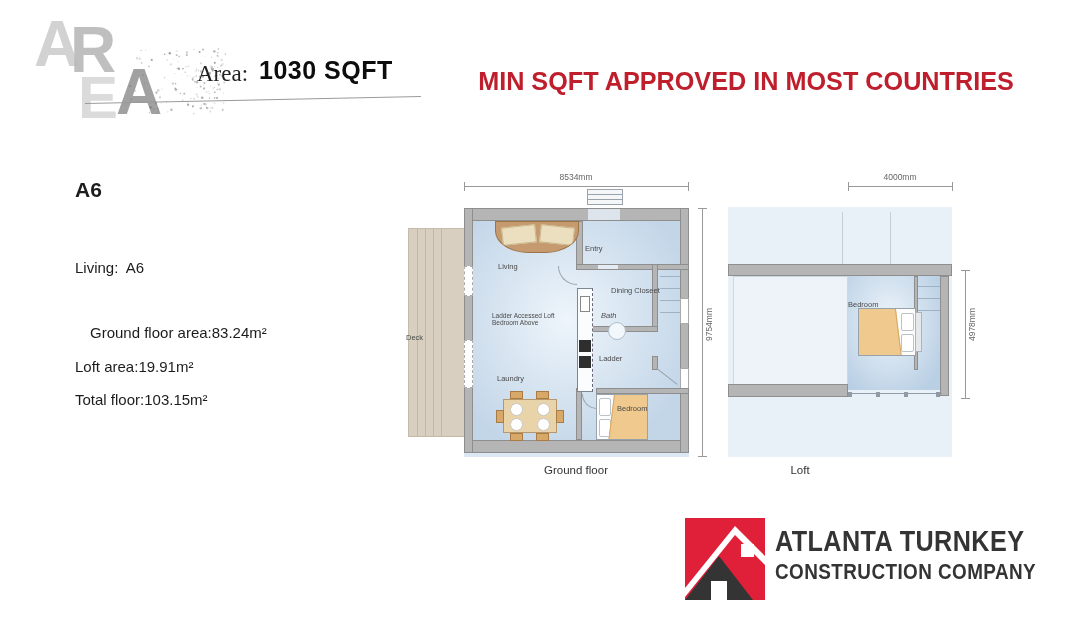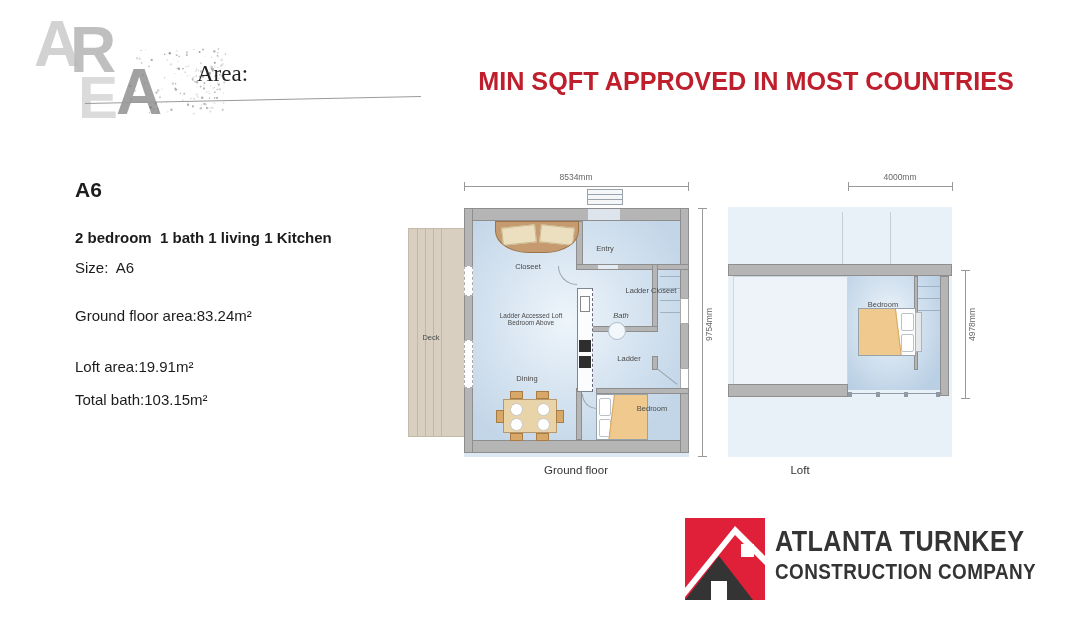--- a/index.html
+++ b/index.html
@@ -15,31 +15,31 @@
   
   #watermark{left:28px;top:6px;width:200px;height:118px;}
   #area-label{left:197px;top:61px;font-family:"Liberation Serif",serif;font-size:23px;color:#222;}
   #area-value{left:259px;top:56px;font-size:25px;font-weight:800;color:#0d0d0d;letter-spacing:.5px;}
   #area-underline{left:85px;top:103px;width:336px;border-top:1.5px solid #9a9a9a;transform:rotate(-1.2deg);transform-origin:left center;}
   #headline{left:466px;top:66px;width:560px;text-align:center;font-size:26px;font-weight:800;color:var(--red);letter-spacing:0;transform:scaleX(.97);transform-origin:center;white-space:nowrap;}
   
   .info-txt{left:75px;color:#1c1c1c;font-size:15px;white-space:pre;}
   #model-code{top:178px;font-size:21px;font-weight:bold;}
   #summary{top:229px;font-weight:bold;}
-  #info-0{top:259px;} #info-1{top:292px;} #info-2{top:307px;} #info-3{top:358px;} #info-4{top:391px;}
+  #info-0{top:259px;} #info-1{top:292px;} #info-2{top:324px;margin-left:15px;} #info-3{top:358px;} #info-4{top:391px;}
   
   .dimline-h{border-top:1px solid #999;height:0;}
   .dimline-v{border-left:1px solid #999;width:0;}
   .tick-v{width:0;height:9px;border-left:1px solid #999;}
   .tick-h{width:9px;height:0;border-top:1px solid #999;}
   .dimtext{font-size:8.5px;color:var(--dim);text-align:center;}
   .dimtext-v{font-size:8.5px;color:var(--dim);writing-mode:vertical-rl;transform:rotate(180deg);}
   
   .wall{background:var(--wall);border:1px solid var(--wall-border);box-sizing:border-box;}
-  .room-label{font-size:7.5px;color:var(--label);text-align:center;white-space:nowrap;}
+  .room-label{font-size:7.5px;color:var(--label);white-space:nowrap;}
   .caption{font-size:11.5px;color:#333;text-align:center;}
   .window{background:#fff;border:1px solid #aaa;box-sizing:border-box;}
   
   #gf-bg{left:464px;top:208px;width:225px;height:249px;background:var(--floor-bg);}
   #gf-floor{left:473px;top:221px;width:208px;height:219px;background:radial-gradient(ellipse at 45% 45%, var(--floor-light) 0%, var(--floor-blue) 80%);}
   #deck{left:408px;top:228px;width:57px;height:209px;background:var(--deck);border:1px solid #c6bba9;box-sizing:border-box;}
   .deck-line{top:229px;width:1px;height:207px;background:#c4b7a4;}
   #steps{left:587px;top:189px;width:36px;height:20px;}
   .step{width:36px;height:6px;background:#f4f6f8;border:1px solid #9aa2ab;box-sizing:border-box;margin-bottom:-1px;}
   .counter{background:#fbfcfd;border:1px solid #7d8890;box-sizing:border-box;}
@@ -232,29 +232,29 @@
         <circle cx="169.8" cy="90.9" r="0.87" fill="#5a5a5a" opacity="0.20"></circle>
         <circle cx="129.5" cy="107.3" r="0.53" fill="#5a5a5a" opacity="0.43"></circle>
         <circle cx="159.5" cy="95.8" r="1.01" fill="#5a5a5a" opacity="0.15"></circle>
         <circle cx="151.1" cy="50.3" r="0.89" fill="#5a5a5a" opacity="0.36"></circle>
         <circle cx="191.0" cy="72.2" r="0.64" fill="#5a5a5a" opacity="0.35"></circle>
         <circle cx="107.1" cy="84.8" r="1.11" fill="#5a5a5a" opacity="0.23"></circle>
         <circle cx="186.8" cy="56.8" r="1.14" fill="#5a5a5a" opacity="0.53"></circle>
       </g>
   </svg>
   <div id="area-label" class="abs">Area:</div>
+  <div id="area-value" class="abs">1030 SQFT</div>
   <div id="area-underline" class="abs"></div>
   <div id="headline" class="abs">MIN SQFT APPROVED IN MOST COUNTRIES</div>
 
   <div id="model-code" class="abs info-txt">A6</div>
-  <div id="summary" class="abs info-txt">2 bedroom  1 bath 1 living 1 Kitchen</div>
-  <div id="info-0" class="abs info-txt">Size:  A6</div>
+  <div id="info-0" class="abs info-txt">Living:  A6</div>
   <div id="info-2" class="abs info-txt">Ground floor area:83.24m²</div>
   <div id="info-3" class="abs info-txt">Loft area:19.91m²</div>
-  <div id="info-4" class="abs info-txt">Total bath:103.15m²</div>
+  <div id="info-4" class="abs info-txt">Total floor:103.15m²</div>
 
   <div class="abs dimline-h" style="left:464px;top:186px;width:224px;"></div>
   <div class="abs tick-v" style="left:464px;top:182px;"></div>
   <div class="abs tick-v" style="left:688px;top:182px;"></div>
   <div class="abs dimtext" style="left:464px;top:172px;width:224px;">8534mm</div>
 
   <div id="deck" class="abs"></div>
   <div class="abs deck-line" style="left:417px;"></div>
   <div class="abs deck-line" style="left:425px;"></div>
   <div class="abs deck-line" style="left:433px;"></div>
@@ -319,26 +319,26 @@
   <div class="abs chair" style="left:536px;top:433px;width:13px;height:8px;"></div>
   <div class="abs chair" style="left:496px;top:410px;width:8px;height:13px;"></div>
   <div class="abs chair" style="left:556px;top:410px;width:8px;height:13px;"></div>
 
   <div class="abs bed" style="left:596px;top:394px;width:52px;height:46px;">
     <div class="pillow" style="left:2px;top:3px;width:12px;height:18px;"></div>
     <div class="pillow" style="left:2px;top:24px;width:12px;height:18px;"></div>
     <div class="blanket" style="left:14px;top:-2px;width:40px;height:52px;transform:skewX(-7deg);"></div>
   </div>
 
-  <div class="abs room-label" style="left:498px;top:262px;width:60px;">Closeet</div>
+  <div class="abs room-label" style="left:498px;top:262px;width:60px;">Living</div>
   <div class="abs room-label" style="left:585px;top:244px;width:40px;">Entry</div>
-  <div class="abs room-label" style="left:611px;top:286px;width:80px;">Ladder Closeet</div>
+  <div class="abs room-label" style="left:611px;top:286px;width:80px;">Dining Closeet</div>
   <div class="abs room-label" style="left:601px;top:311px;width:40px;font-style:italic;">Bath</div>
   <div class="abs room-label" style="left:599px;top:354px;width:60px;">Ladder</div>
-  <div class="abs room-label" style="left:497px;top:374px;width:60px;">Dining</div>
+  <div class="abs room-label" style="left:497px;top:374px;width:60px;">Laundry</div>
   <div class="abs room-label" style="left:617px;top:404px;width:70px;">Bedroom</div>
   <div class="abs room-label" style="left:406px;top:333px;width:50px;">Deck</div>
   <div class="abs room-label" style="left:492px;top:312px;width:78px;font-size:6.5px;">Ladder Accessed Loft</div>
   <div class="abs room-label" style="left:492px;top:319px;width:78px;font-size:6.5px;">Bedroom Above</div>
 
   <div class="abs dimline-v" style="left:702px;top:208px;height:248px;"></div>
   <div class="abs tick-h" style="left:698px;top:208px;"></div>
   <div class="abs tick-h" style="left:698px;top:456px;"></div>
   <div class="abs dimtext-v" style="left:704px;top:308px;">9754mm</div>
 

